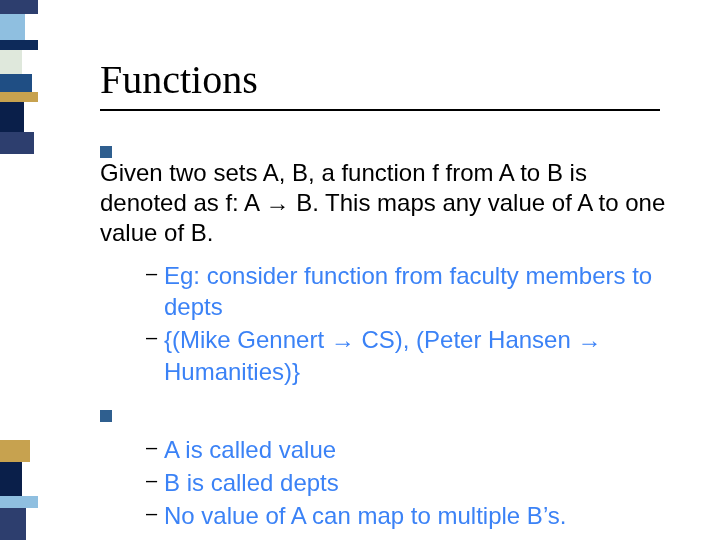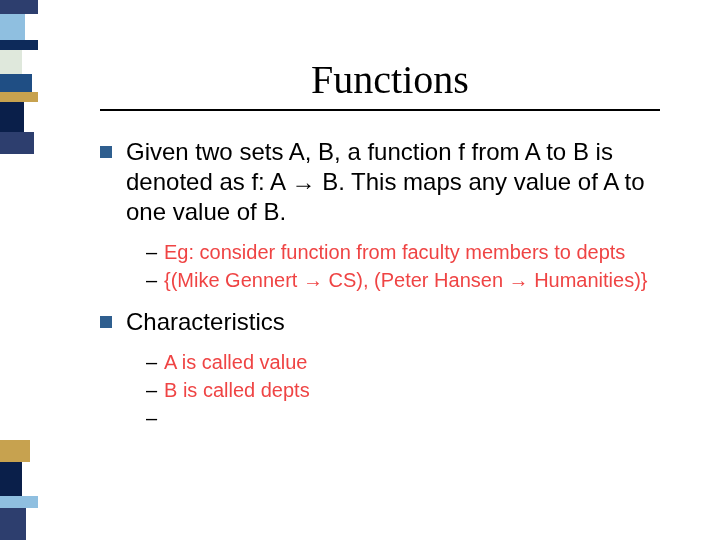--- a/index.html
+++ b/index.html
@@ -27,32 +27,32 @@
     left: 100px;
     top: 56px;
     right: 40px;
   }
   .title {
     font-family: "Times New Roman", Times, serif;
     font-size: 40px;
     font-weight: 400;
     color: #000;
     margin-bottom: 6px;
-    text-align: center;
   }
   .rule {
     height: 2px;
     background: #000;
     width: 560px;
     margin-bottom: 26px;
   }
   .b1 {
     display: flex;
     align-items: flex-start;
     margin-bottom: 12px;
+    flex-direction: column;
   }
   .b1 .sq {
     width: 12px;
     height: 12px;
     background: #2f5f8f;
     flex: 0 0 auto;
     margin-top: 9px;
     margin-right: 14px;
   }
   .b1 .txt {
@@ -70,23 +70,23 @@
     margin-bottom: 2px;
   }
   .b2 .dash {
     flex: 0 0 auto;
     width: 18px;
     font-size: 20px;
     color: #000;
     line-height: 1.3;
   }
   .b2 .txt {
-    font-size: 20px;
+    font-size: 24px;
     line-height: 1.3;
-    color: #ef4444;
+    color: #3b82f6;
   }
 </style>
 </head>
 <body>
 
 <div class="rail" id="rail">
     <div class="seg" style="top: 0px; height: 14px; width: 38px; background: rgb(45, 62, 110);"></div>
     <div class="seg" style="top: 14px; height: 26px; width: 25px; background: rgb(143, 191, 224);"></div>
     <div class="seg" style="top: 40px; height: 10px; width: 38px; background: rgb(13, 42, 90);"></div>
     <div class="seg" style="top: 50px; height: 24px; width: 22px; background: rgb(223, 232, 220);"></div>
@@ -115,29 +115,29 @@
       <div class="txt">Eg: consider function from faculty members to depts</div>
     </div>
     <div class="b2">
       <div class="dash">–</div>
       <div class="txt">{(Mike Gennert → CS), (Peter Hansen → Humanities)}</div>
     </div>
   </div>
 
   <div class="b1">
     <div class="sq"></div>
-    <div class="txt">Characteristics</div>
   </div>
 
   <div class="b2-group">
     <div class="b2">
       <div class="dash">–</div>
       <div class="txt">A is called value</div>
     </div>
     <div class="b2">
       <div class="dash">–</div>
       <div class="txt">B is called depts</div>
     </div>
     <div class="b2">
       <div class="dash">–</div>
+      <div class="txt">No value of A can map to multiple B’s.</div>
     </div>
   </div>
 </div>
 
 </body></html>

